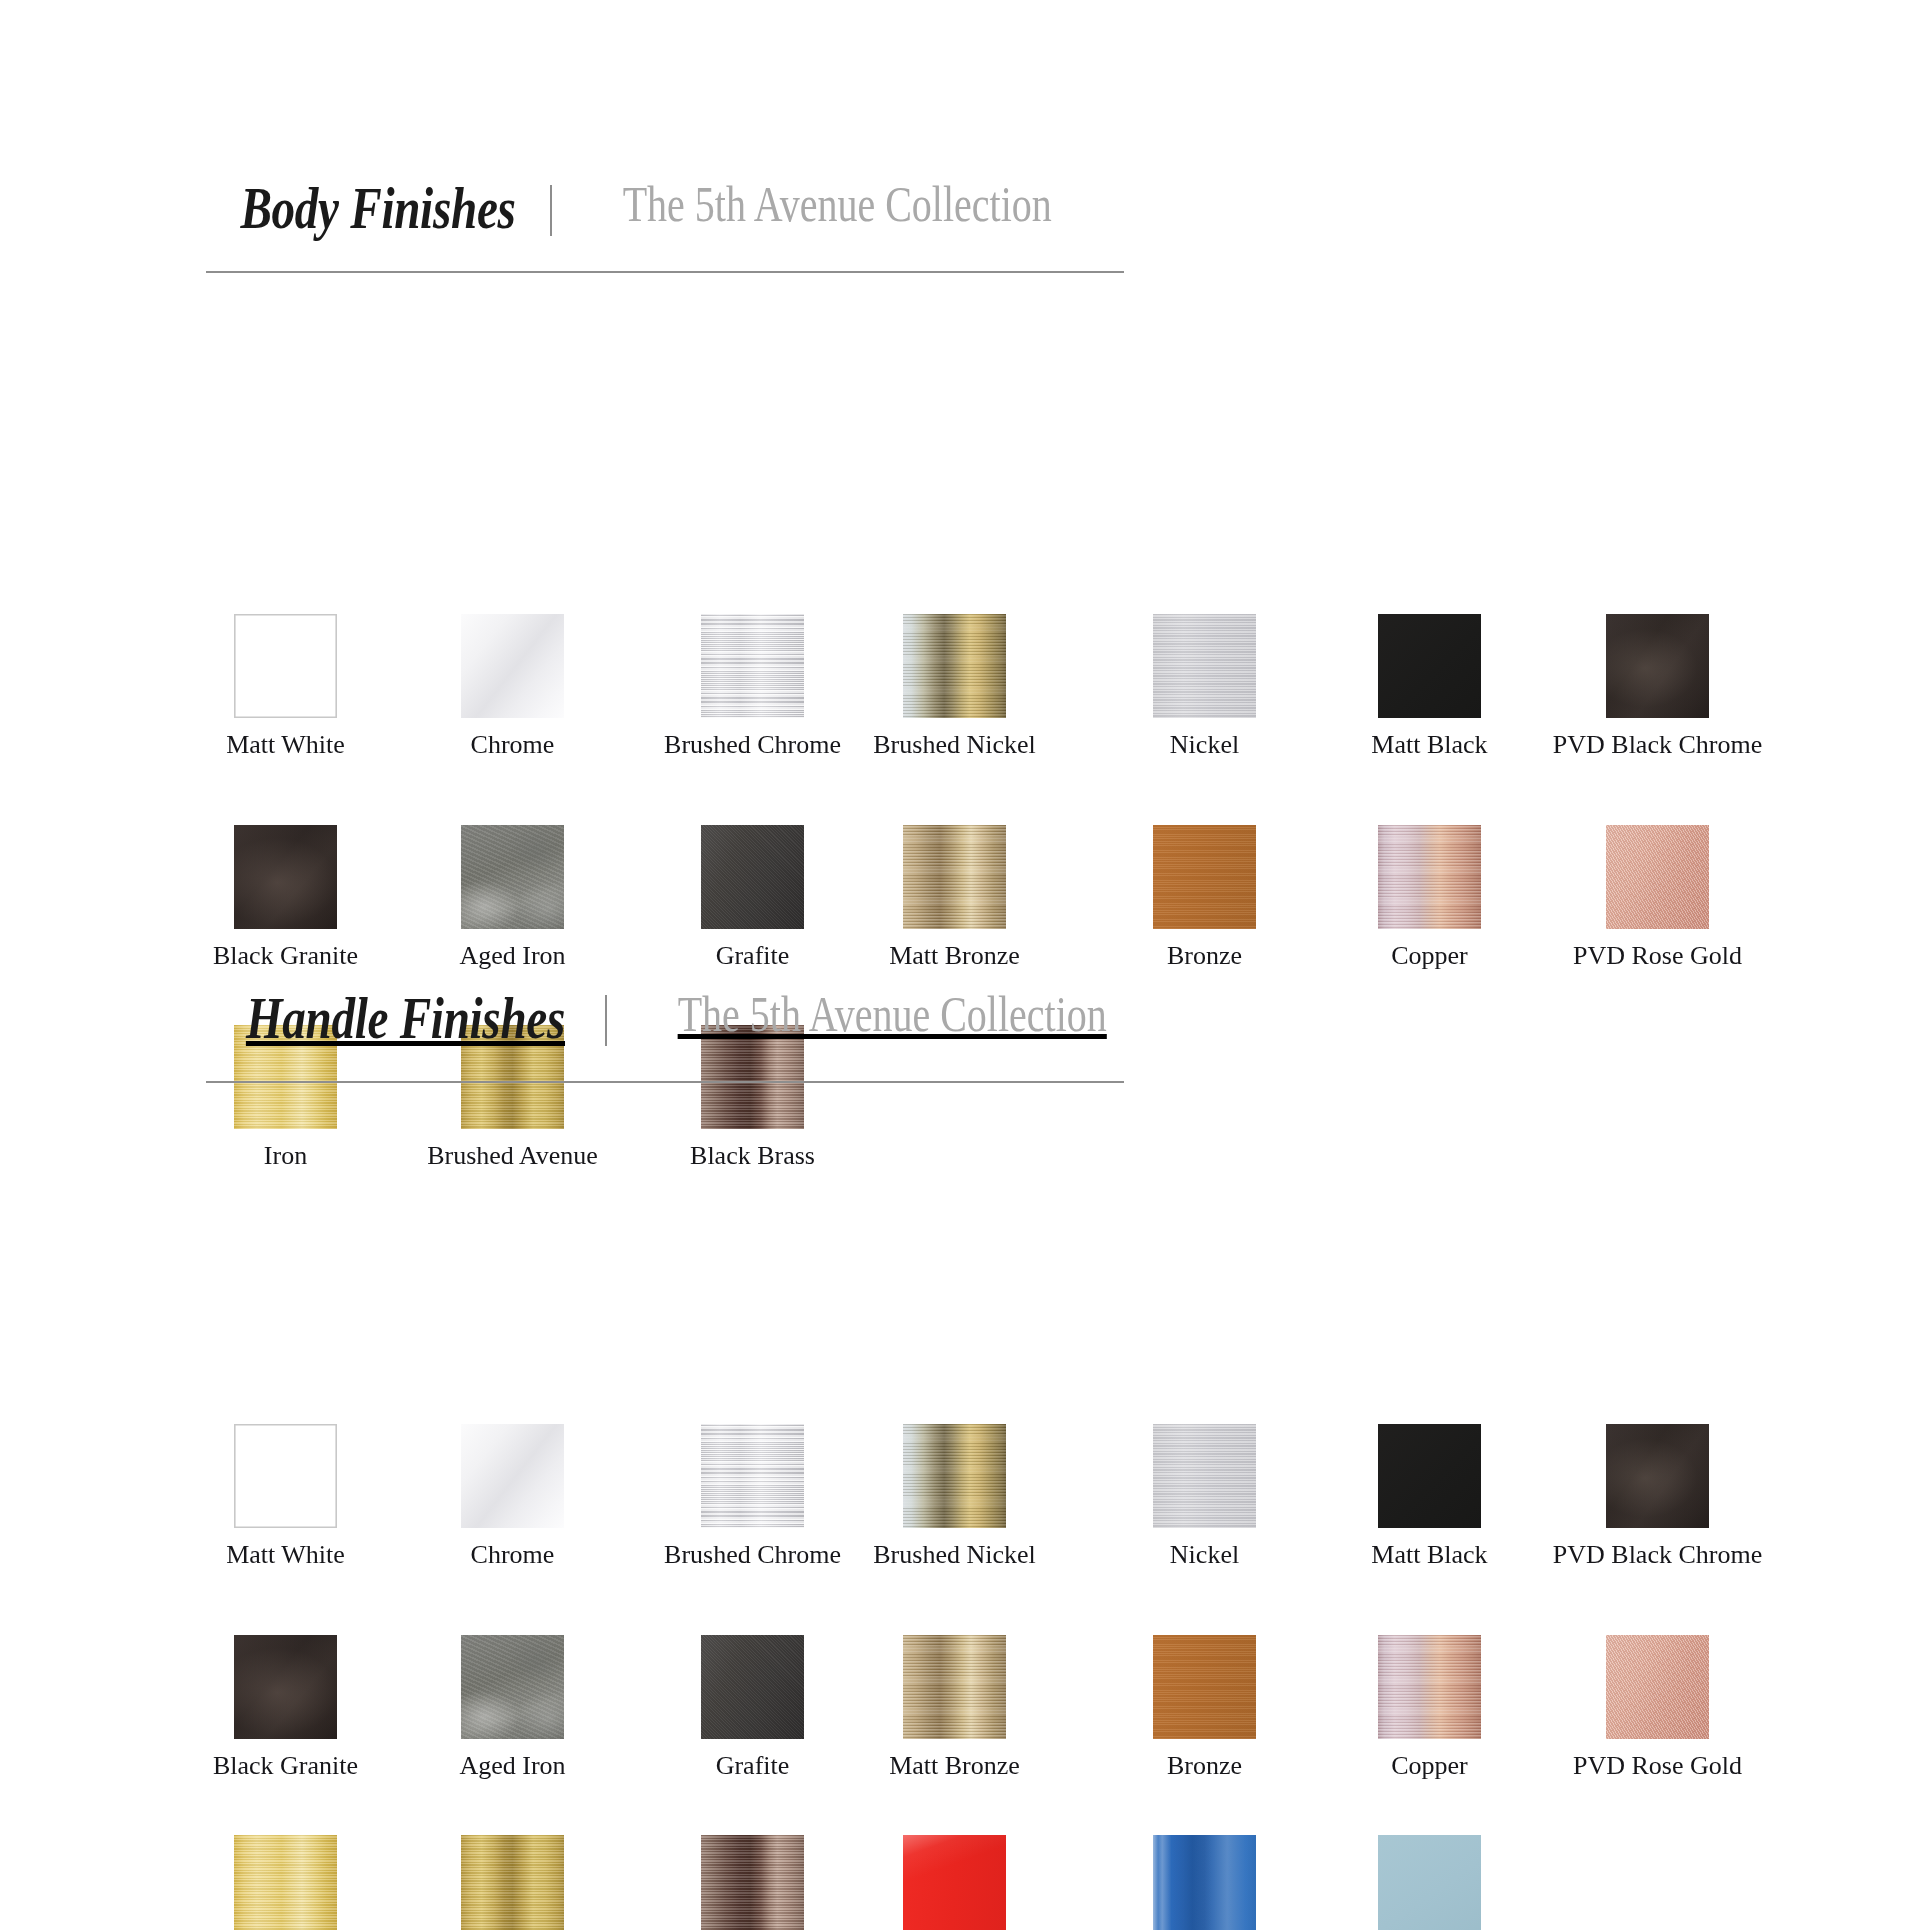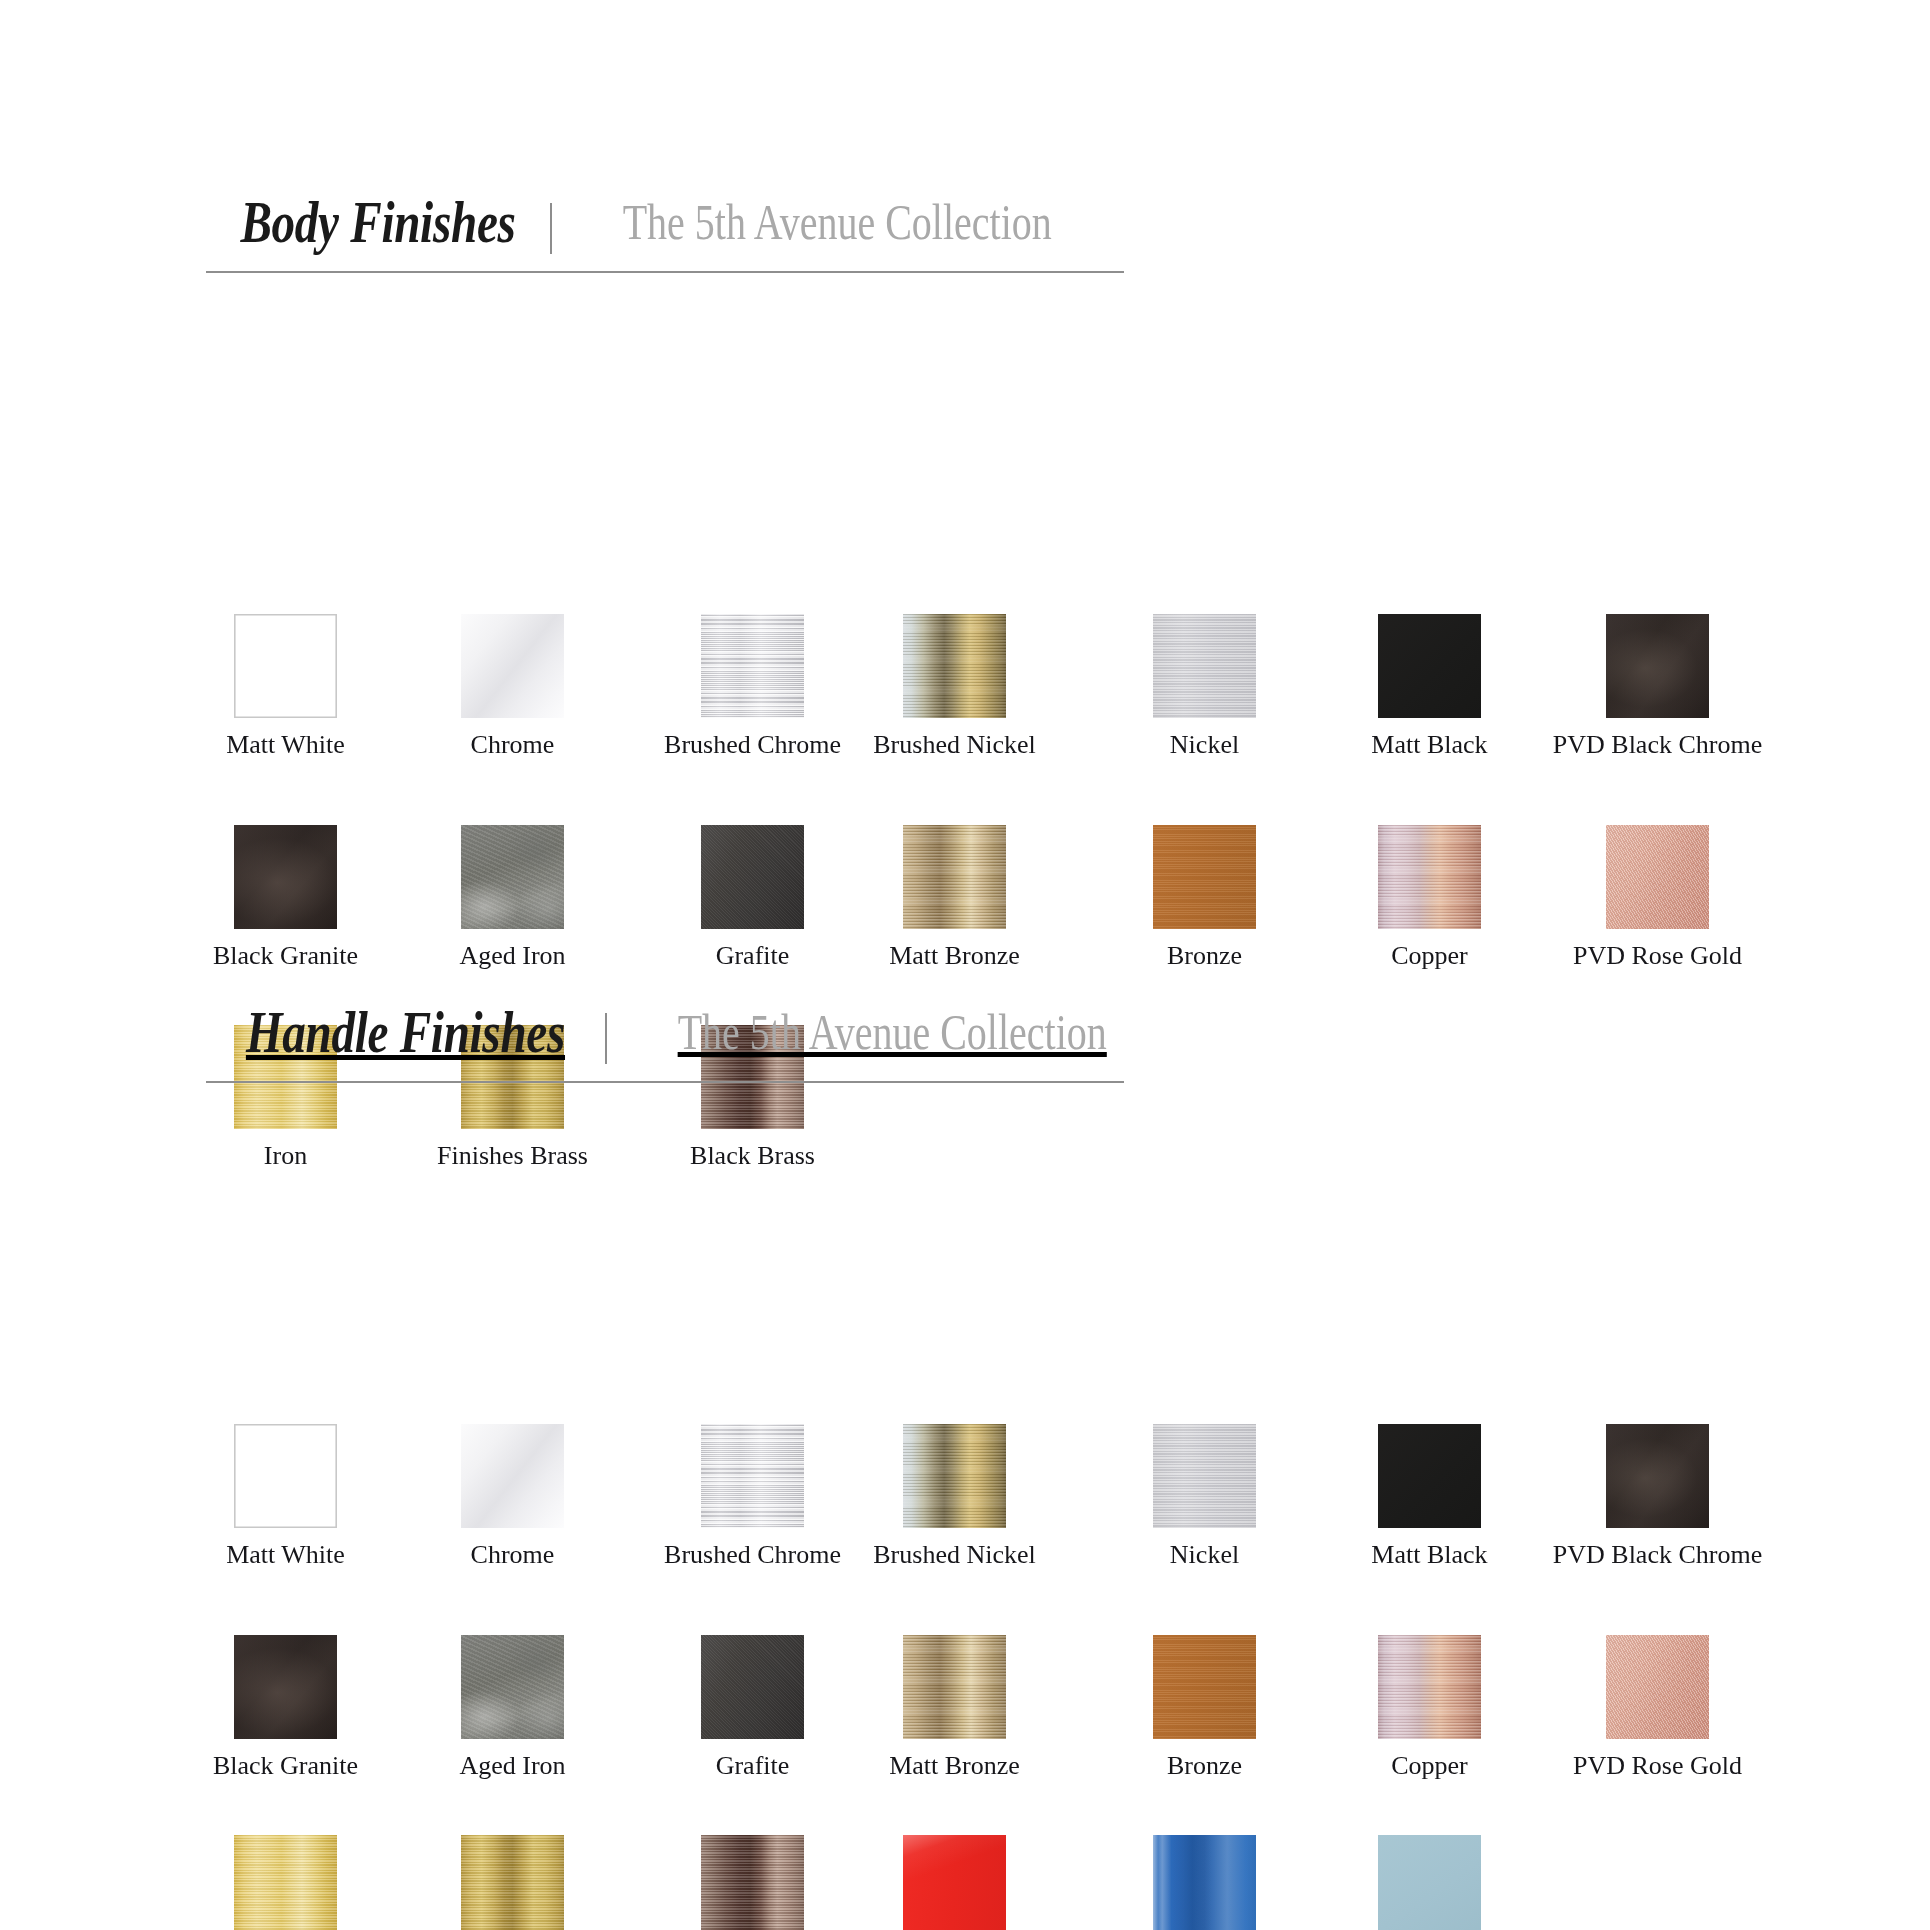--- a/index.html
+++ b/index.html
@@ -28,21 +28,21 @@
     left: 0;
     width: 1930px;
   }
   .section-head {
     position: relative;
     margin-left: 206px;
     height: 93px;
   }
   .head-line {
     display: flex;
-    align-items: center;
+    align-items: flex-start;
     height: 86px;
   }
   .head-title {
     font-family: "Liberation Serif", "DejaVu Serif", serif;
     font-style: italic;
     font-weight: 700;
     font-size: 59px;
     letter-spacing: -0.4px;
     color: #1a1a1a;
     transform: scaleX(0.80);
@@ -341,21 +341,21 @@
               <div class="label">PVD Rose Gold</div>
             </div>
           </div>
           <div class="row" style="top: 753px;">
             <div class="cell" style="left: 210px;">
               <div class="swatch f-gold"></div>
               <div class="label">Iron</div>
             </div>
             <div class="cell" style="left: 437px;">
               <div class="swatch f-brushed-brass"></div>
-              <div class="label">Finishes Brass</div>
+              <div class="label">Brushed Avenue</div>
             </div>
             <div class="cell" style="left: 677px;">
               <div class="swatch f-aged-brass"></div>
               <div class="label">Black Brass</div>
             </div>
           </div>
         </div>
       </div>
       <div class="section" style="top: 989px; text-decoration: underline;">
         <div class="section-head">

